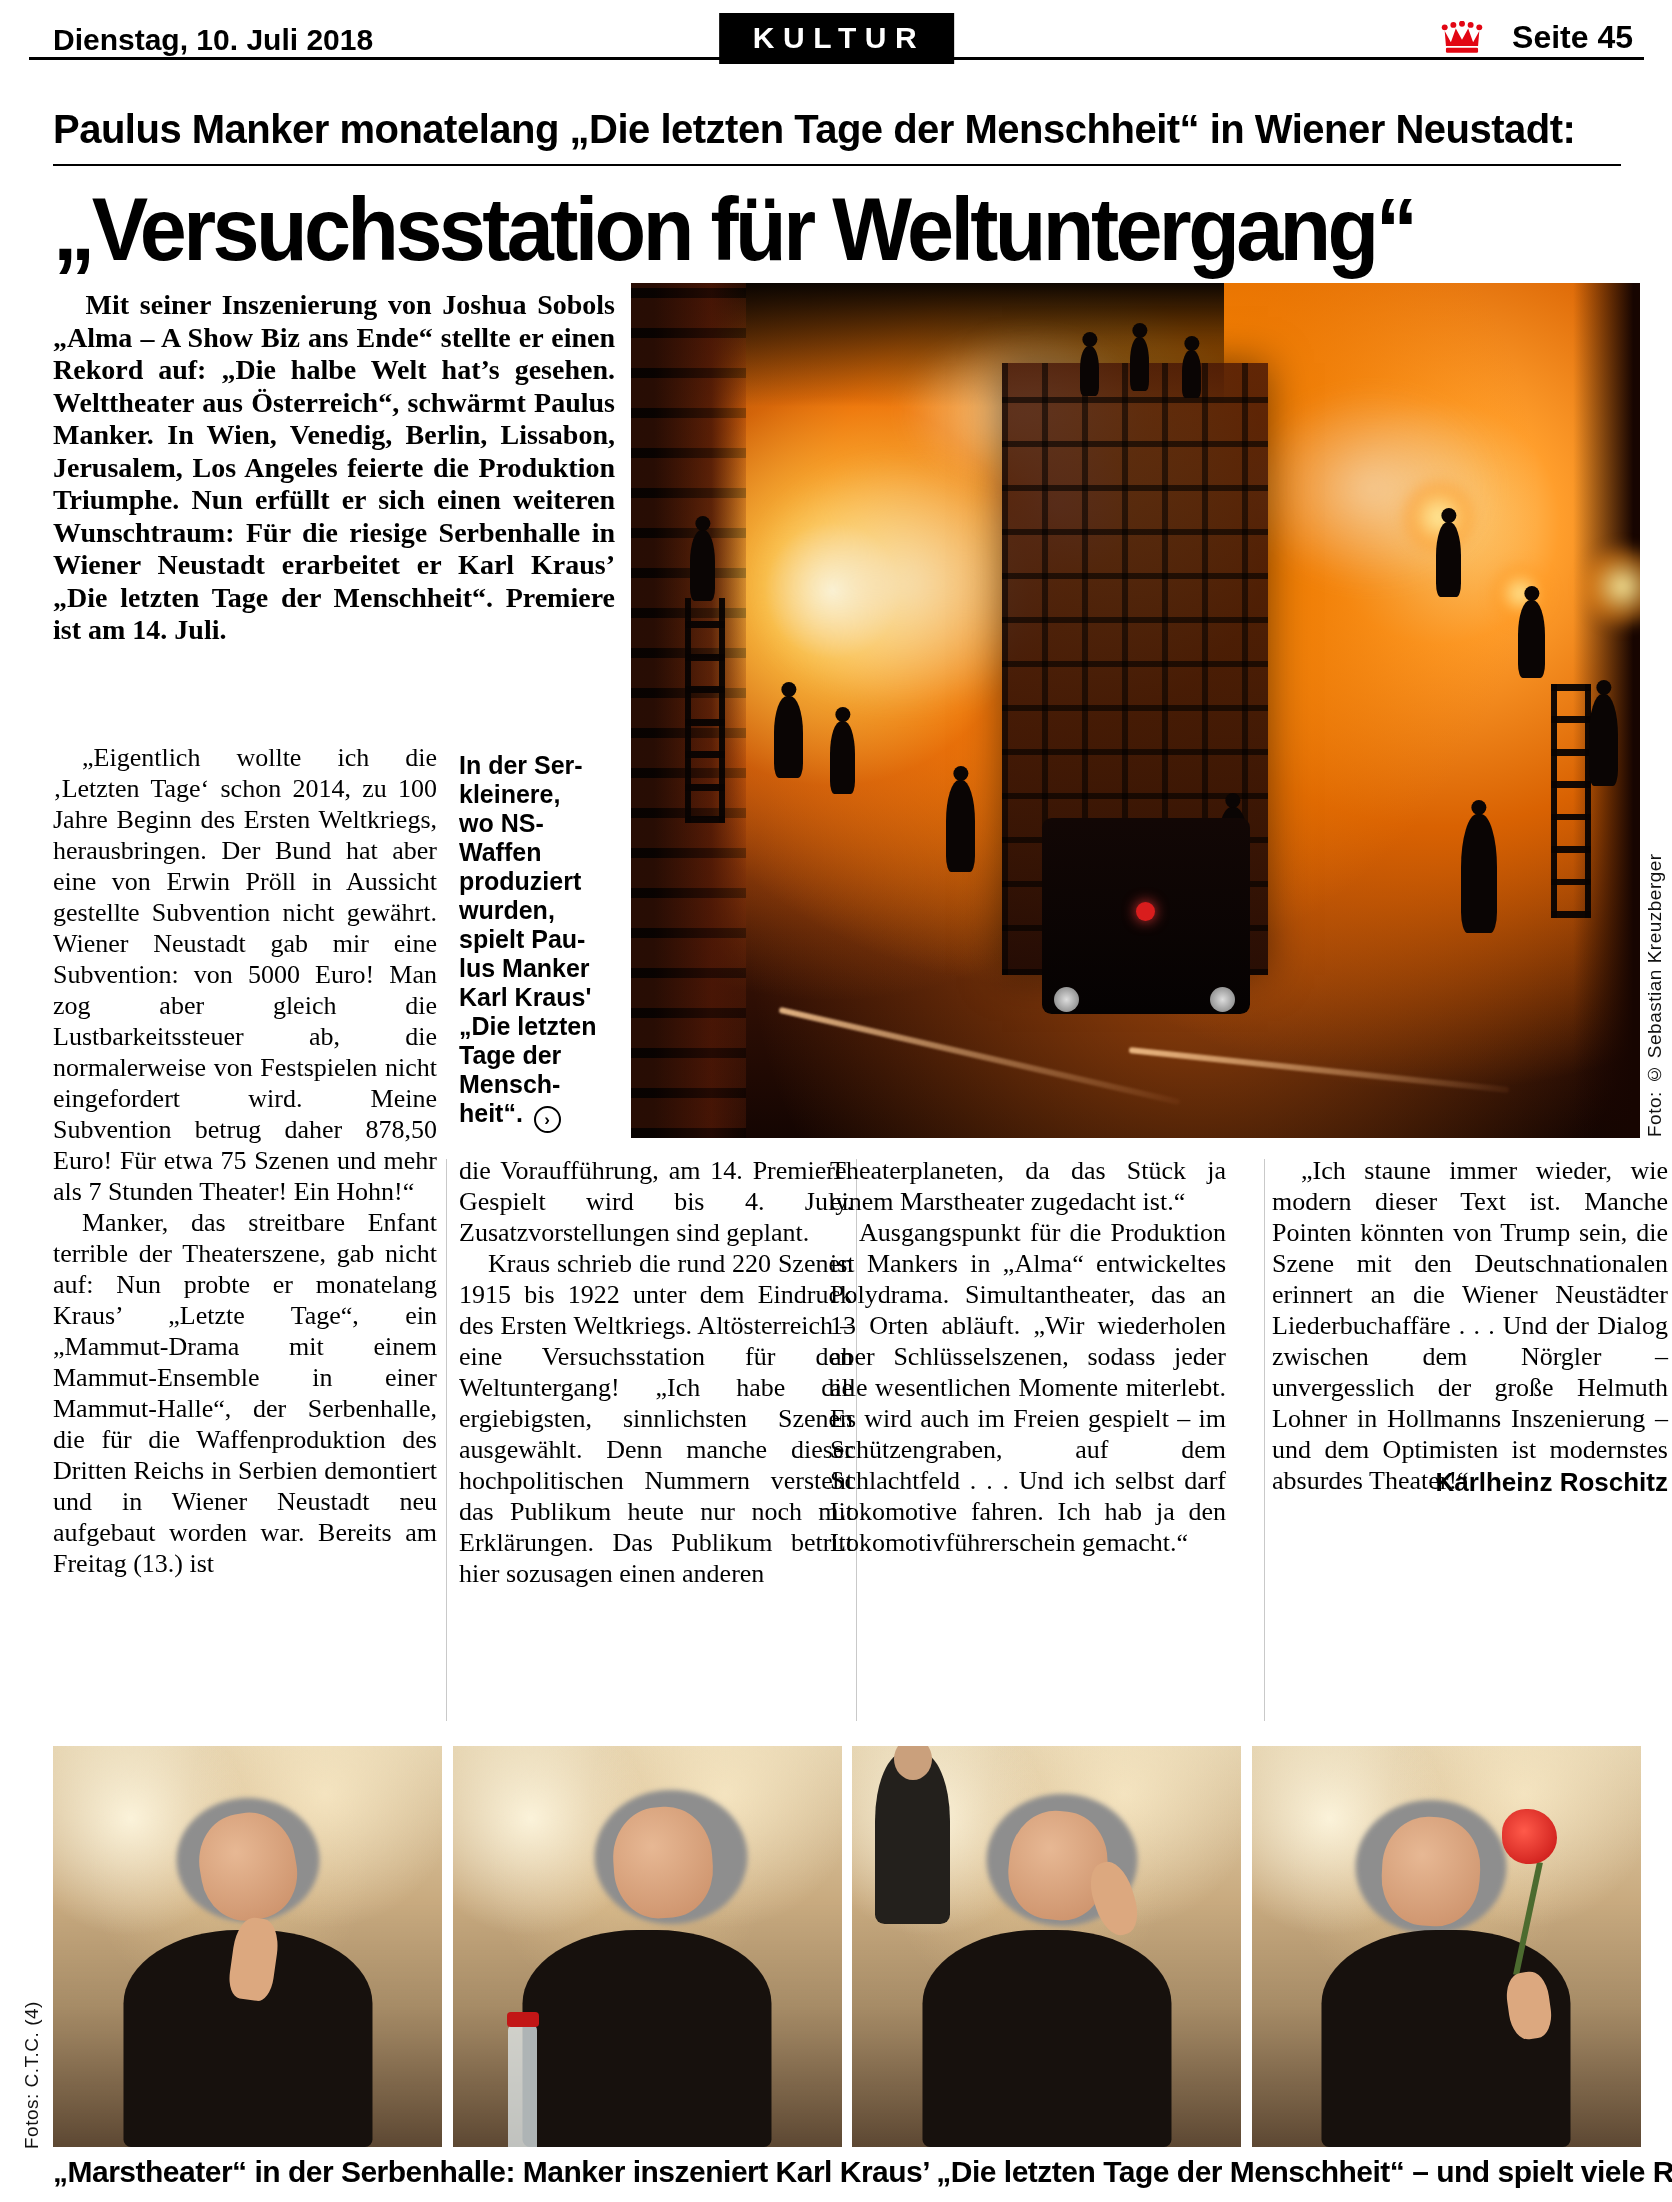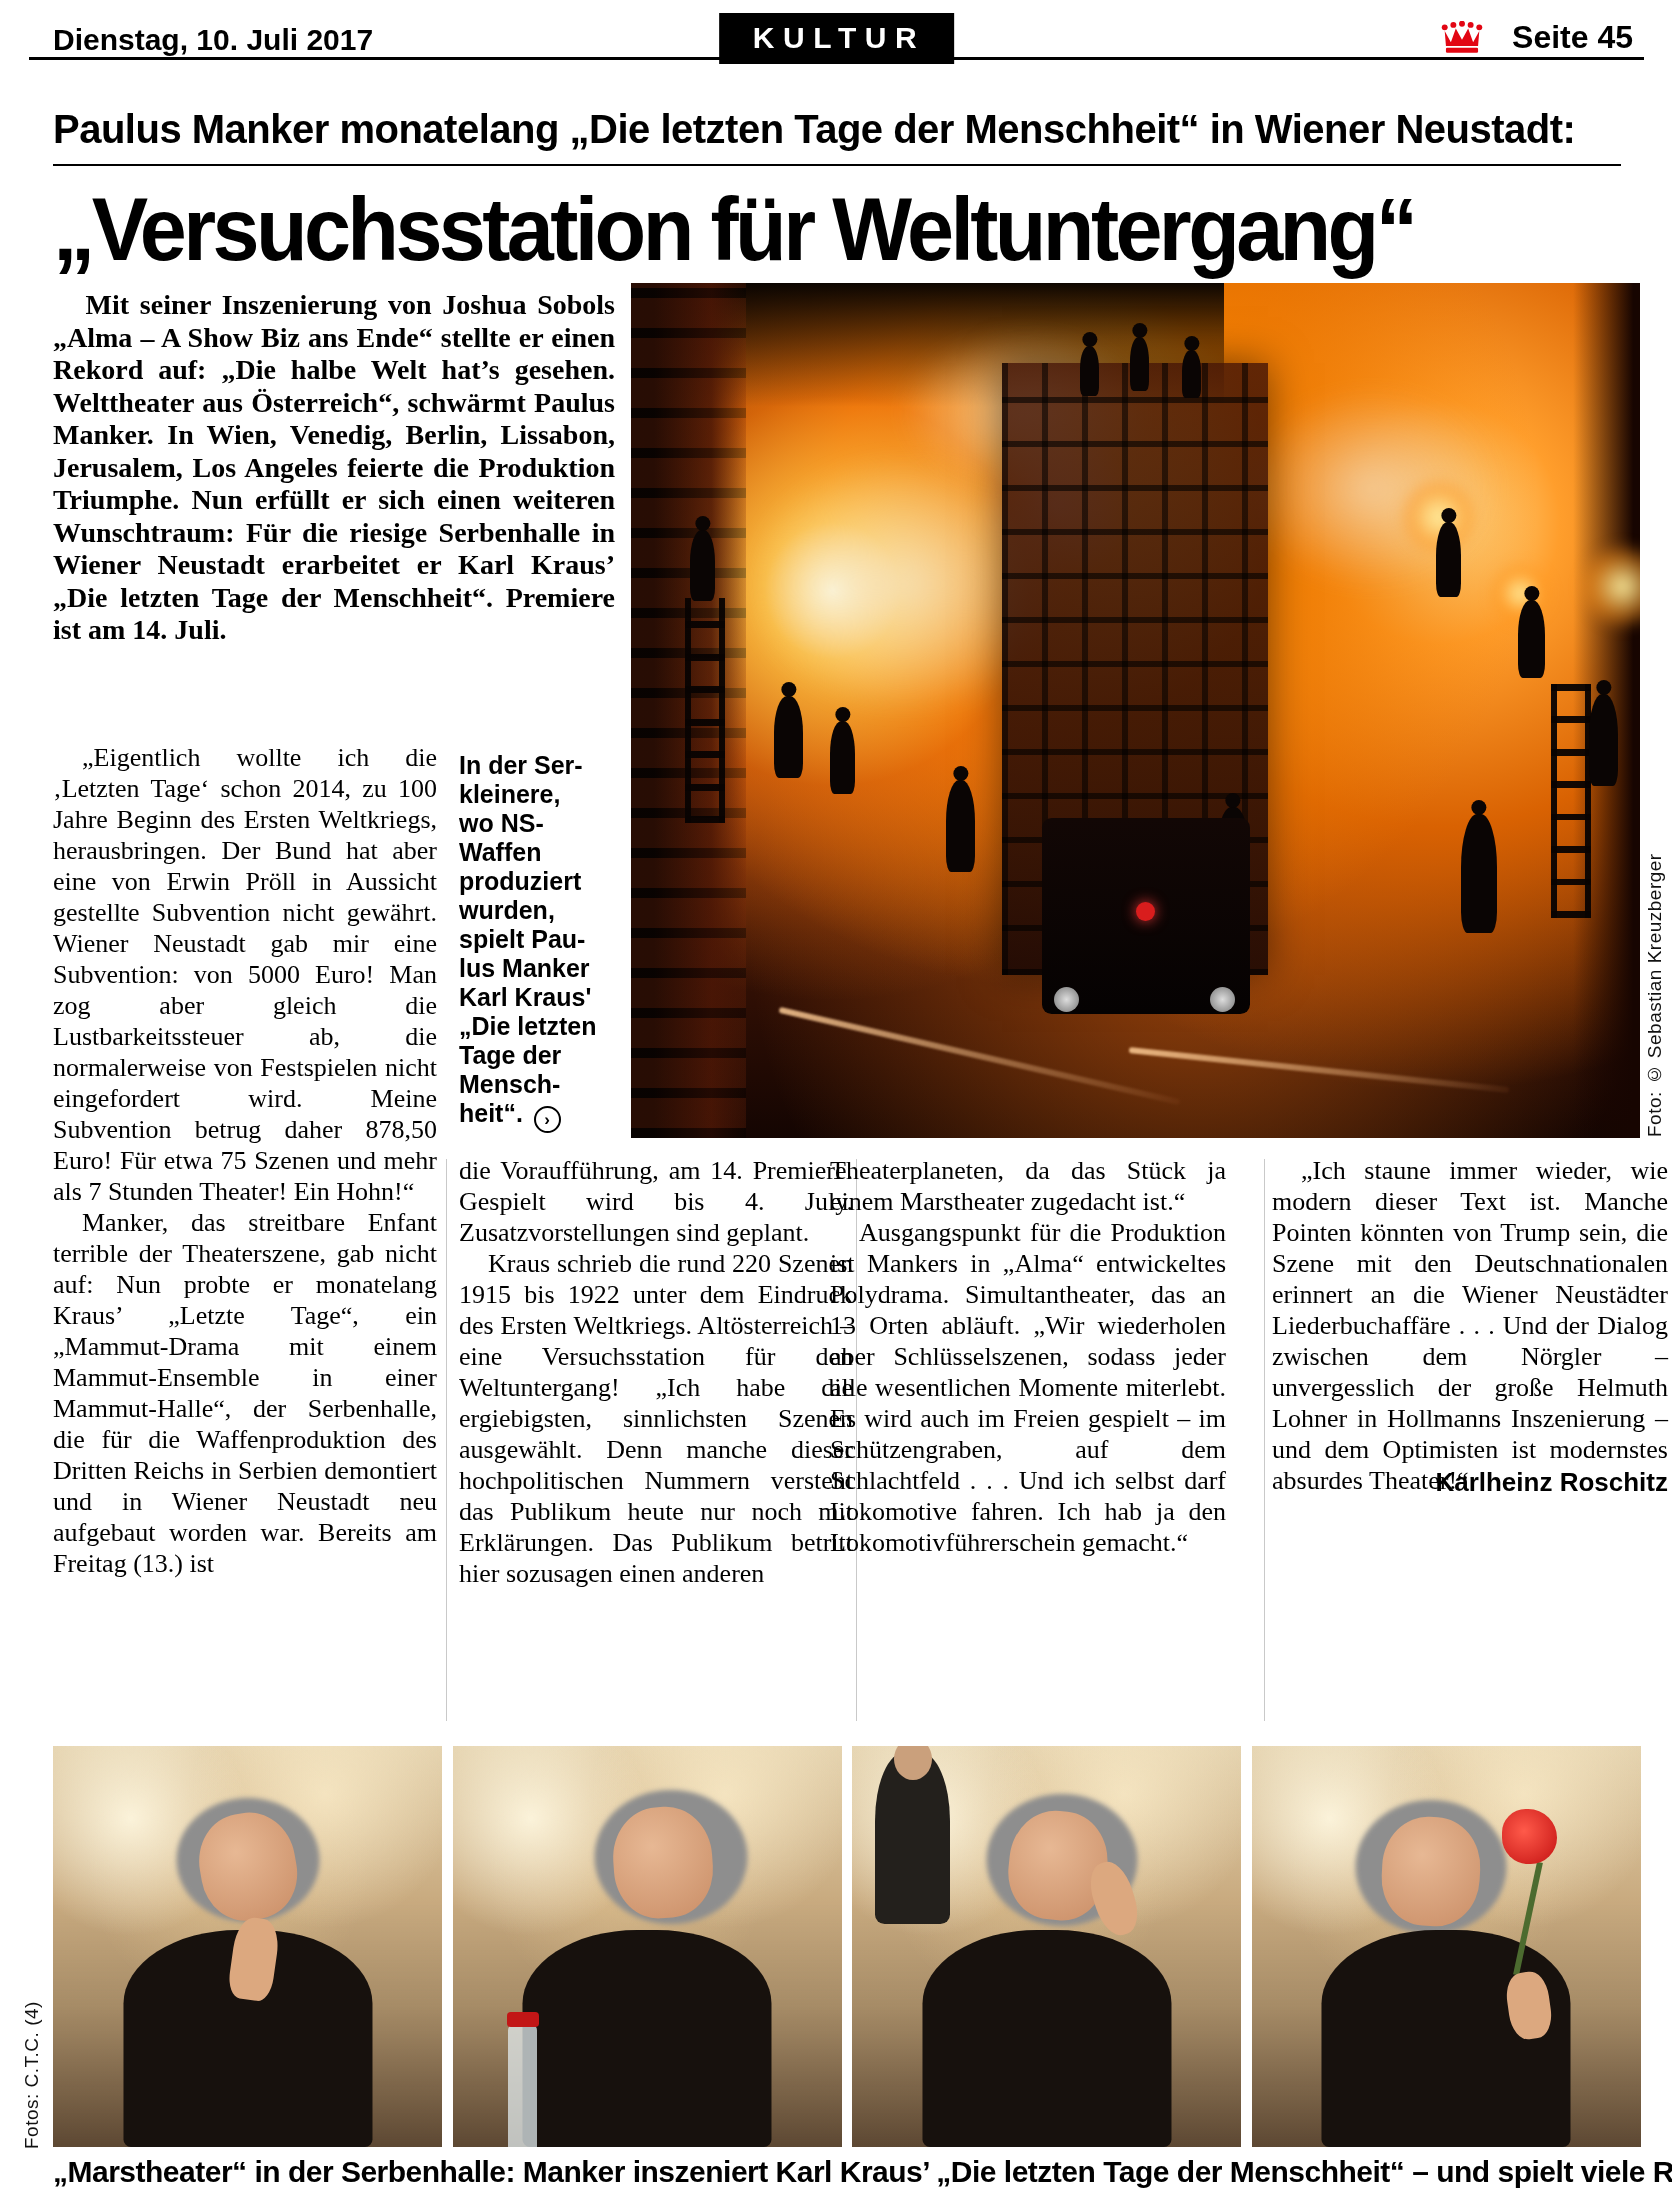--- a/index.html
+++ b/index.html
@@ -91,21 +91,21 @@
 
   
   .bottom-caption{left:53px;top:2155px;width:1588px;text-align:center;
     font:bold 30px "Liberation Sans",sans-serif;letter-spacing:-0.5px;white-space:nowrap;}
 </style>
 </head>
 <body>
 
 <div class="page">
 
-  <div class="abs hdr-date">Dienstag, 10. Juli 2017</div>
+  <div class="abs hdr-date">Dienstag, 10. Juli 2018</div>
   <div class="abs hdr-rule"></div>
   <div class="abs hdr-section">KULTUR</div>
   <div class="abs hdr-right">
     <span class="crown">
       <svg viewBox="0 0 34 26">
           <g fill="#e20613">
         <circle cx="3" cy="5" r="2.4"></circle>
             <circle cx="10" cy="3" r="2.4"></circle>
             <circle cx="17" cy="2" r="2.4"></circle>
             <circle cx="24" cy="3" r="2.4"></circle>

